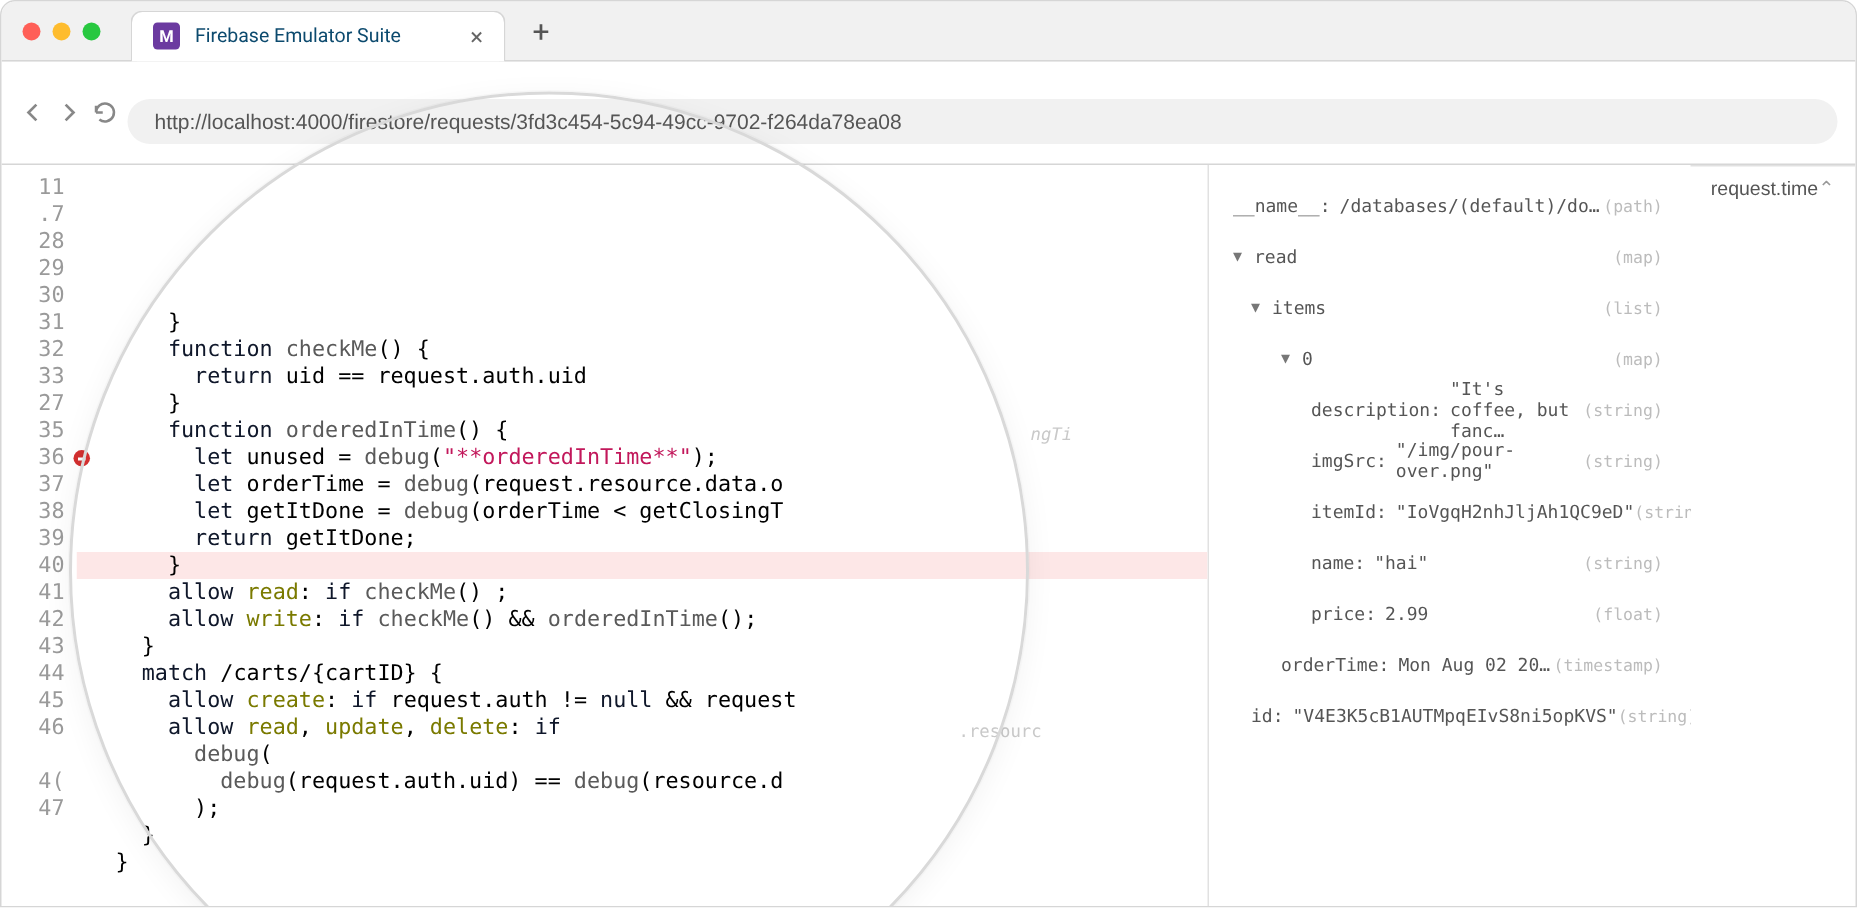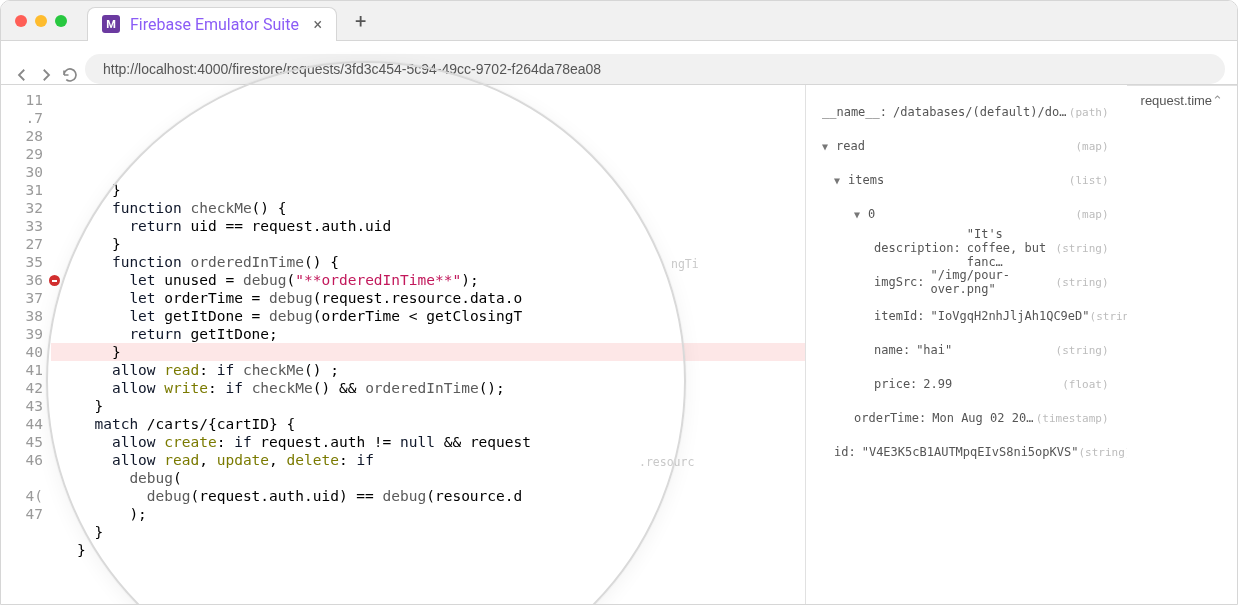--- a/index.html
+++ b/index.html
@@ -6,24 +6,24 @@
 html, body { width: 1238px; height: 605px; font-family: -apple-system, BlinkMacSystemFont, "Segoe UI", Roboto, sans-serif; background: #fff; overflow: hidden; }
 .browser { width: 1238px; height: 605px; border: 1px solid #d6d6d6; border-radius: 10px 10px 0 0; background: #fff; overflow: hidden; position: relative; }
 .titlebar { height: 40px; background: #f1f1f1; display: flex; align-items: center; padding: 0 14px; border-bottom: 1px solid #d6d6d6; }
 .traffic { display: flex; gap: 8px; margin-right: 20px; }
 .dot { width: 12px; height: 12px; border-radius: 50%; }
 .dot.red { background: #ff5f57; }
 .dot.yellow { background: #febc2e; }
 .dot.green { background: #28c840; }
 .tab { display: flex; align-items: center; gap: 10px; background: #fff; border-radius: 8px 8px 0 0; height: 34px; padding: 0 14px; margin-top: 6px; border: 1px solid #d6d6d6; border-bottom: none; min-width: 250px; }
 .tab .favicon { width: 18px; height: 18px; background: #6b3aa0; border-radius: 3px; display: flex; align-items: center; justify-content: center; color: #fff; font-size: 11px; font-weight: bold; }
-.tab .title { font-size: 16px; color: #8b5cf6; flex: 1; }
+.tab .title { font-size: 13px; color: #0c4a6e; flex: 1; }
 .tab .close { font-size: 16px; color: #666; cursor: pointer; }
 .newtab { font-size: 20px; color: #555; margin-left: 18px; cursor: pointer; }
-.toolbar { height: 44px; display: flex; align-items: flex-end; padding: 0 12px; gap: 6px; border-bottom: 1px solid #d6d6d6; }
+.toolbar { height: 44px; display: flex; align-items: flex-start; padding: 0 12px; gap: 6px; border-bottom: 1px solid #d6d6d6; margin-top: 25px; }
 .nav-icon { width: 18px; height: 18px; display: flex; align-items: center; justify-content: center; color: #888; cursor: pointer; }
 .nav-icon svg { width: 100%; height: 100%; }
 .urlbar { flex: 1; height: 30px; border-radius: 15px; background: #f1f1f1; border: none; padding: 0 18px; font-size: 14px; color: #555; outline: none; }
 .content { display: flex; height: calc(100% - 84px); }
 .code-pane { flex: 1; display: flex; position: relative; font-family: "SF Mono", Menlo, Consolas, monospace; font-size: 14.5px; line-height: 18px; }
 .gutter { width: 50px; text-align: right; padding-right: 8px; color: #9a9a9a; padding-top: 6px; user-select: none; }
 .gutter .ln { height: 18px; position: relative; }
 .breakpoint { position: absolute; right: -17px; top: 4px; width: 11px; height: 11px; border-radius: 50%; background: #d32f2f; }
 .breakpoint::after { content: ""; position: absolute; left: 3px; top: 5px; width: 5px; height: 1.5px; background: #fff; }
 .code-body { flex: 1; padding-top: 6px; position: relative; overflow: hidden; white-space: pre; }
@@ -109,21 +109,21 @@
           <div class="ln">42</div>
           <div class="ln">43</div>
           <div class="ln">44</div>
           <div class="ln">45</div>
           <div class="ln">46</div>
           <div class="ln"></div>
           <div class="ln">4(</div>
           <div class="ln">47</div>
         </div>
       <div class="code-body" id="codebody">
-        <span class="ghost" style="top:170px; left:620px;">ngTi</span>
+        <span class="ghost" style="top:170px; left:636px;font-style:italic;">ngTi</span>
         <span class="ghost" style="top:368px; left:588px;">.resourc</span>
       <div class="row"></div><div class="row">    }</div><div class="row">    <span class="tok-kw">function</span> <span class="tok-fn">checkMe</span>() {</div><div class="row">      <span class="tok-kw">return</span> uid == request.auth.uid</div><div class="row">    }</div><div class="row">    <span class="tok-kw">function</span> <span class="tok-fn">orderedInTime</span>() {</div><div class="row">      <span class="tok-kw">let</span> unused = <span class="tok-fn">debug</span>(<span class="tok-str">"**orderedInTime**"</span>);</div><div class="row">      <span class="tok-kw">let</span> orderTime = <span class="tok-fn">debug</span>(request.resource.data.o</div><div class="row">      <span class="tok-kw">let</span> getItDone = <span class="tok-fn">debug</span>(orderTime &lt; getClosingT</div><div class="row">      <span class="tok-kw">return</span> getItDone;</div><div class="row hl">    }</div><div class="row">    <span class="tok-kw">allow</span> <span class="tok-perm">read</span>: <span class="tok-kw">if</span> <span class="tok-fn">checkMe</span>() ;</div><div class="row">    <span class="tok-kw">allow</span> <span class="tok-perm">write</span>: <span class="tok-kw">if</span> <span class="tok-fn">checkMe</span>() &amp;&amp; <span class="tok-fn">orderedInTime</span>();</div><div class="row">  }</div><div class="row">  <span class="tok-kw">match</span> /carts/{cartID} {</div><div class="row">    <span class="tok-kw">allow</span> <span class="tok-perm">create</span>: <span class="tok-kw">if</span> request.auth != <span class="tok-kw">null</span> &amp;&amp; request</div><div class="row">    <span class="tok-kw">allow</span> <span class="tok-perm">read</span>, <span class="tok-perm">update</span>, <span class="tok-perm">delete</span>: <span class="tok-kw">if</span></div><div class="row">      <span class="tok-fn">debug</span>(</div><div class="row">        <span class="tok-fn">debug</span>(request.auth.uid) == <span class="tok-fn">debug</span>(resource.d</div><div class="row">      );</div><div class="row">  }</div><div class="row">}</div><div class="row"></div><div class="row"></div></div>
     </div>
 
     <div class="right-pane">
       <div class="tree">
 
         <div class="row">
           <span class="key">__name__:</span>
           <span class="val" style="white-space:nowrap; overflow:hidden; text-overflow:ellipsis; max-width:210px;">/databases/(default)/documents/orde…</span>

